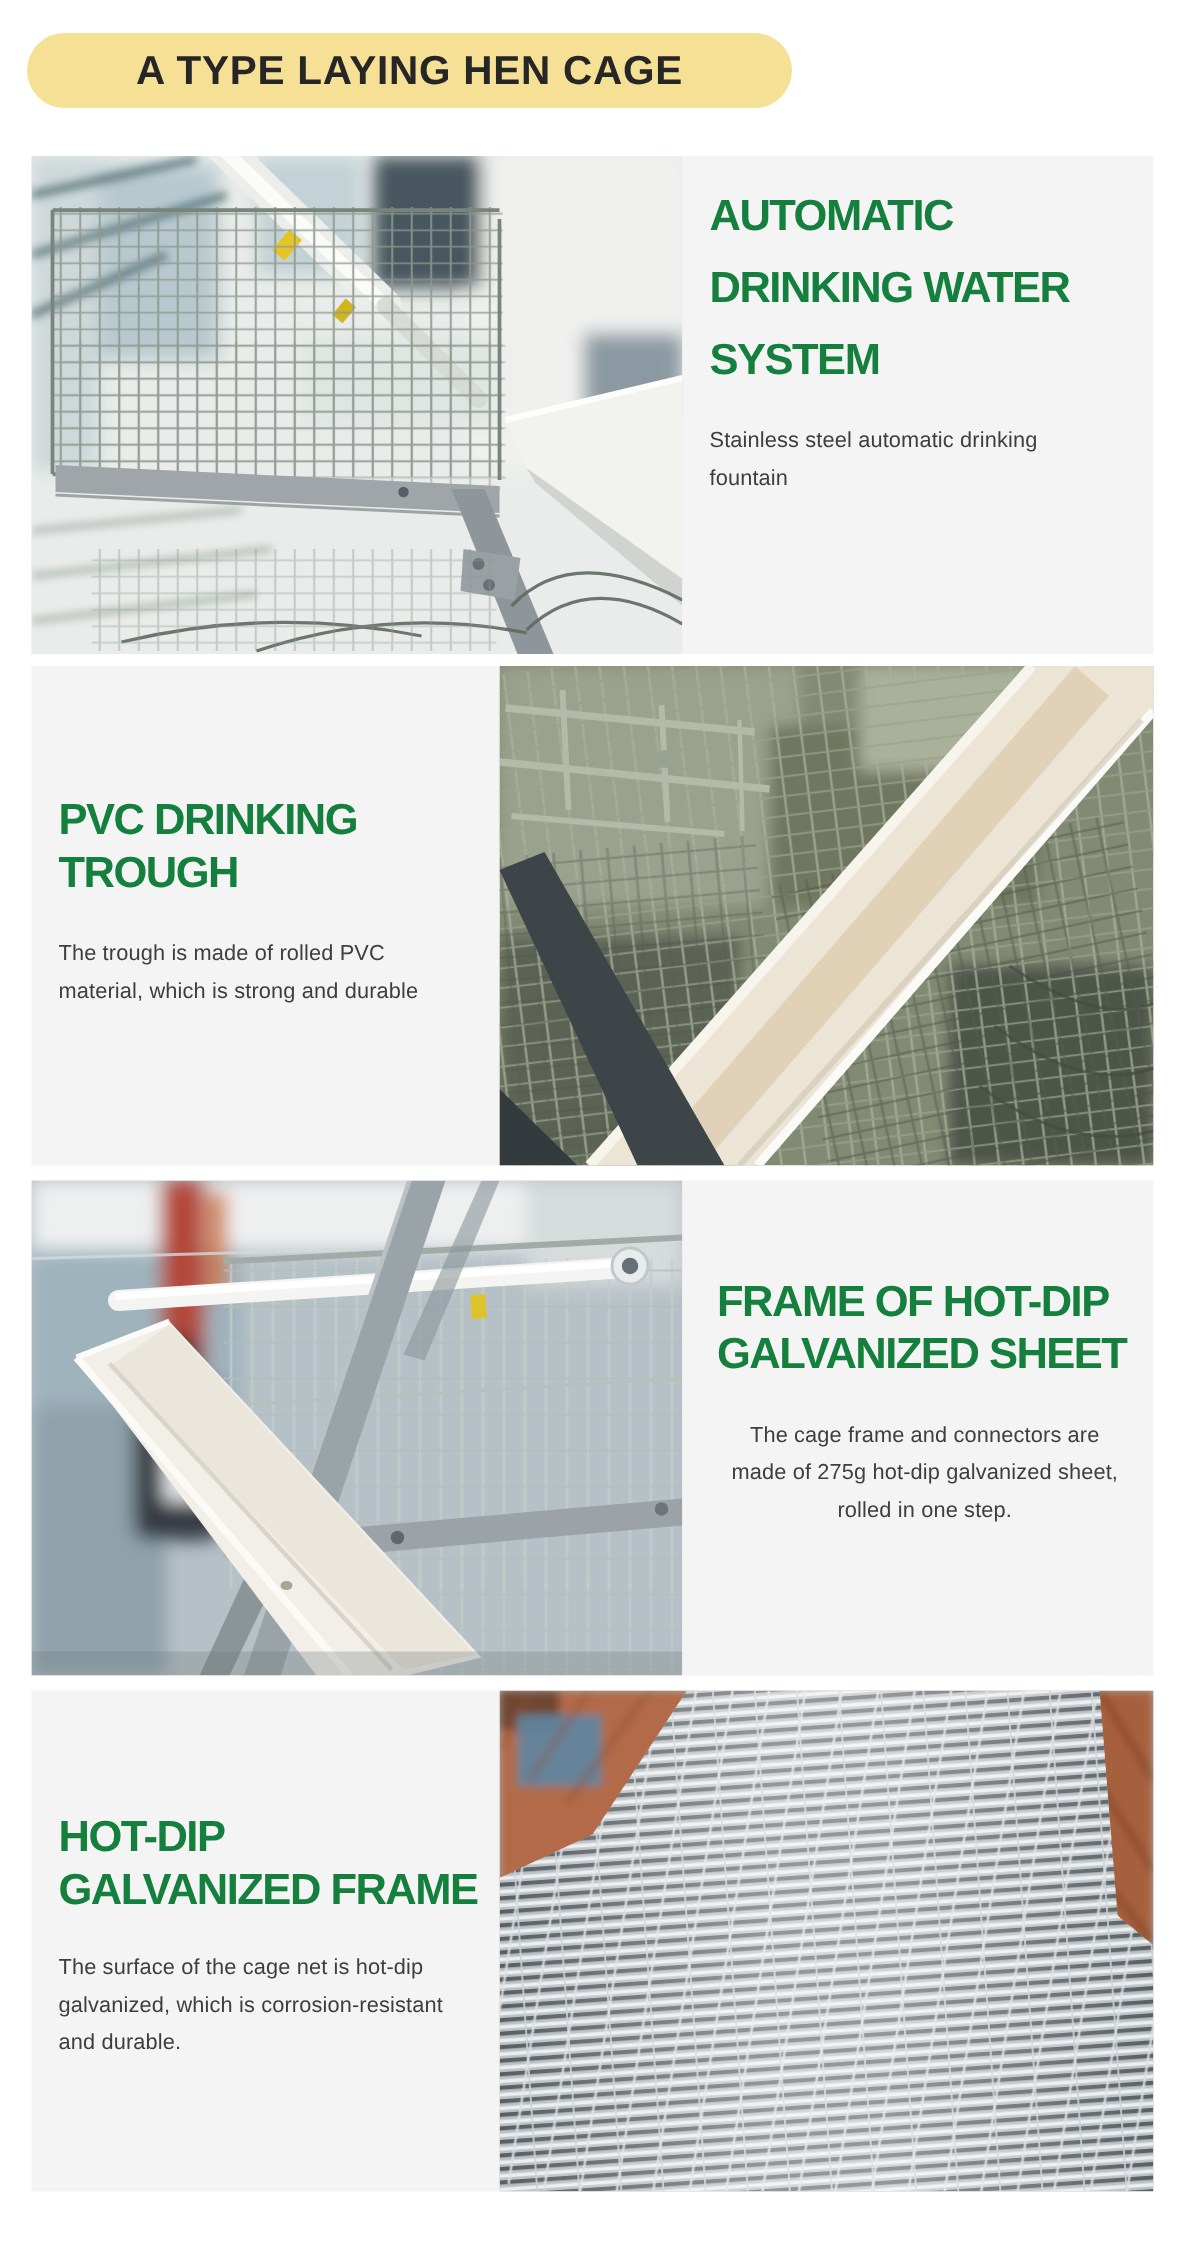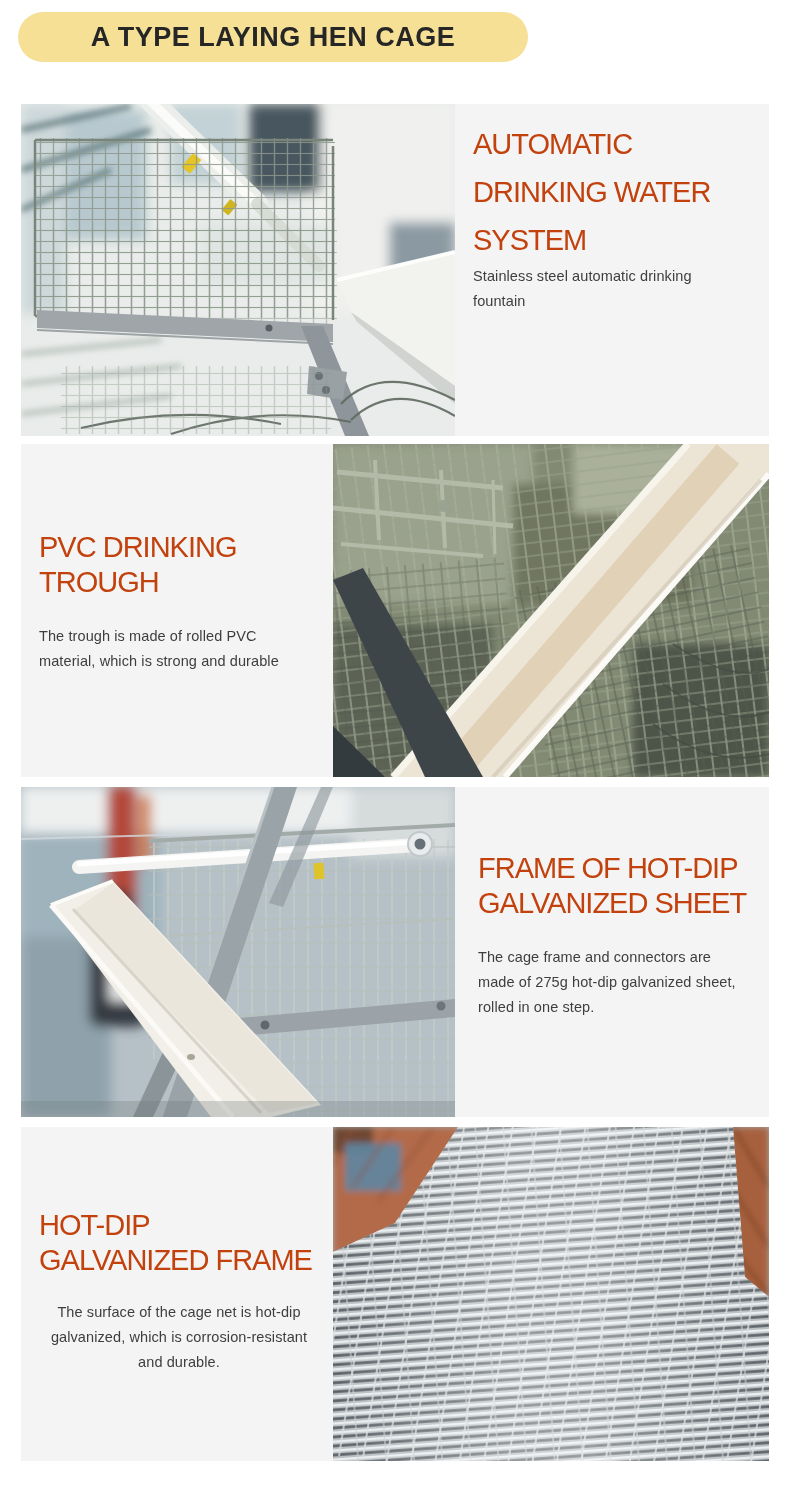--- a/index.html
+++ b/index.html
@@ -1,51 +1,51 @@
 <!DOCTYPE html>
 <html><head>
 <meta charset="utf-8">
 <style>
   html,body{margin:0;padding:0;}
   body{
     width:790px;height:1496px;position:relative;background:#ffffff;
     font-family:"Liberation Sans",sans-serif;overflow:hidden;
   }
   .banner{
-    position:absolute;left:18px;top:12px;width:510px;height:50px;
+    position:absolute;left:18px;top:22px;width:510px;height:50px;
     background:#f5e096;border-radius:25px;
     display:flex;align-items:center;justify-content:center;
   }
   .banner-label{
     font-size:27px;font-weight:bold;color:#262626;letter-spacing:.5px;white-space:nowrap;
   }
   .photo{position:absolute;overflow:hidden;background:#dfe3e0;}
   .photo svg{display:block;width:100%;height:100%;}
   .panel{
     position:absolute;background:#f4f4f4;box-sizing:border-box;
     padding-left:18px;padding-right:14px;
   }
   .heading{
-    margin:0;font-weight:normal;color:#c2410c;font-size:29px;
+    margin:0;font-weight:bold;color:#15803d;font-size:29px;
     letter-spacing:-1px;white-space:pre-line;
   }
   .h-tall{line-height:48px;}
   .h-tight{line-height:35px;}
   .body-text{
     margin:0;color:#3e3e3e;font-size:14.5px;line-height:25px;
     white-space:pre-line;letter-spacing:.1px;
   }
   #panel1{left:455px;top:104px;width:314px;height:332px;padding-top:16px;}
-  #panel1 .body-text{}
+  #panel1 .body-text{margin-top:18px;}
   #panel2{left:21px;top:444px;width:312px;height:333px;padding-top:86px;}
   #panel2 .body-text{margin-top:24px;}
   #panel3{left:455px;top:787px;width:314px;height:330px;padding-top:64px;padding-left:23px;}
-  #panel3 .body-text{margin-top:24px;}
+  #panel3 .body-text{margin-top:24px;text-align:center;}
   #panel4{left:21px;top:1127px;width:312px;height:334px;padding-top:81px;}
-  #panel4 .body-text{margin-top:22px;text-align:center;}
+  #panel4 .body-text{margin-top:22px;}
   #photo1{left:21px;top:104px;width:434px;height:332px;}
   #photo2{left:333px;top:444px;width:436px;height:333px;}
   #photo3{left:21px;top:787px;width:434px;height:330px;}
   #photo4{left:333px;top:1127px;width:436px;height:334px;}
 </style>
 </head>
 <body>
 
 <div class="banner">
   <span class="banner-label">A TYPE LAYING HEN CAGE</span>

